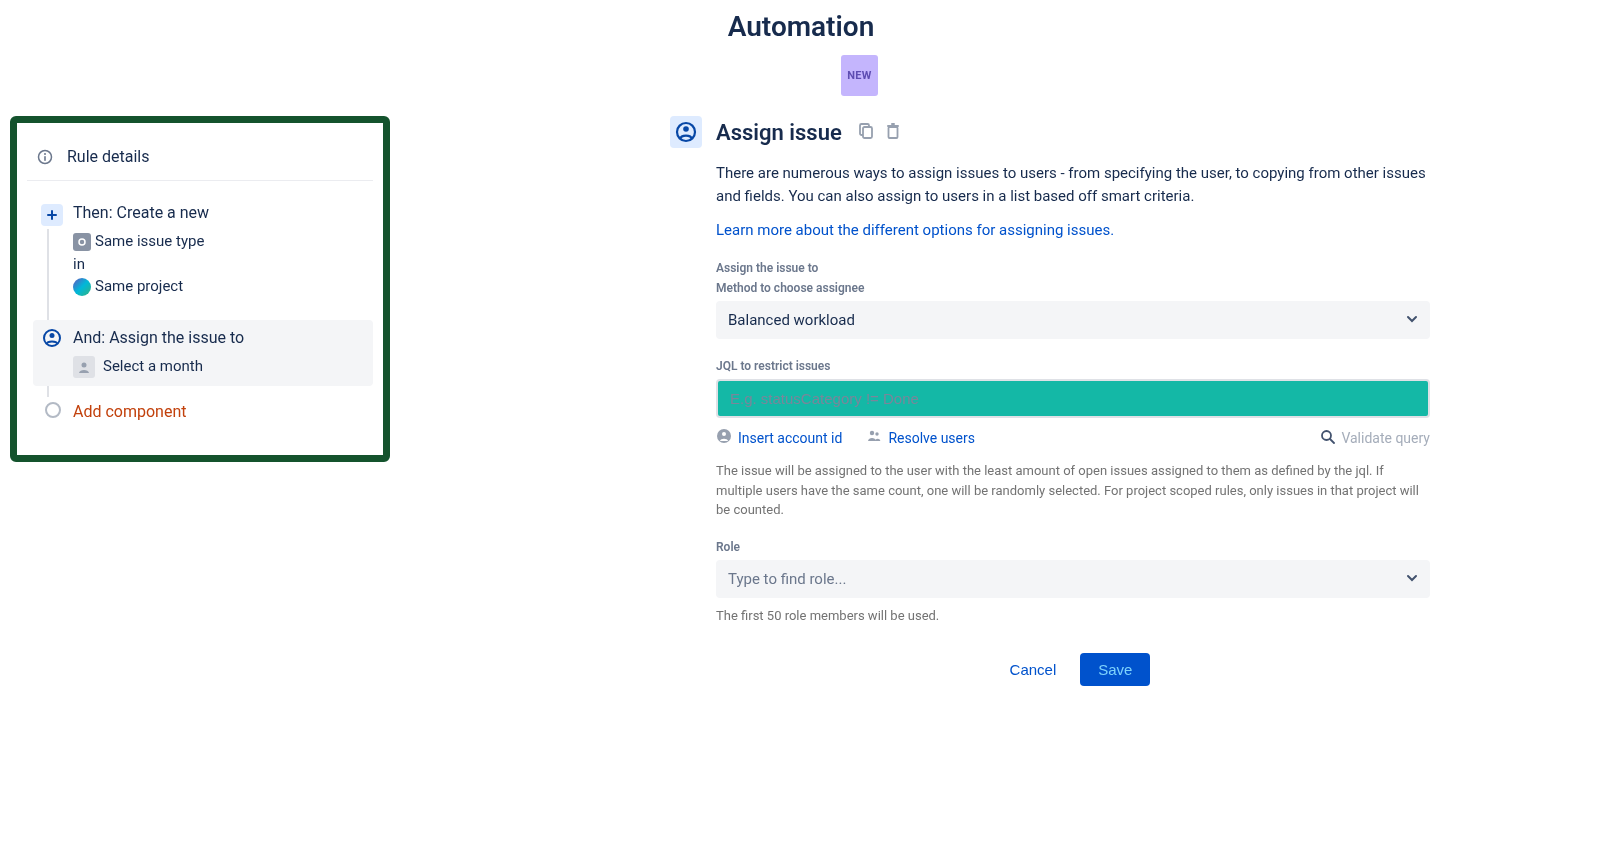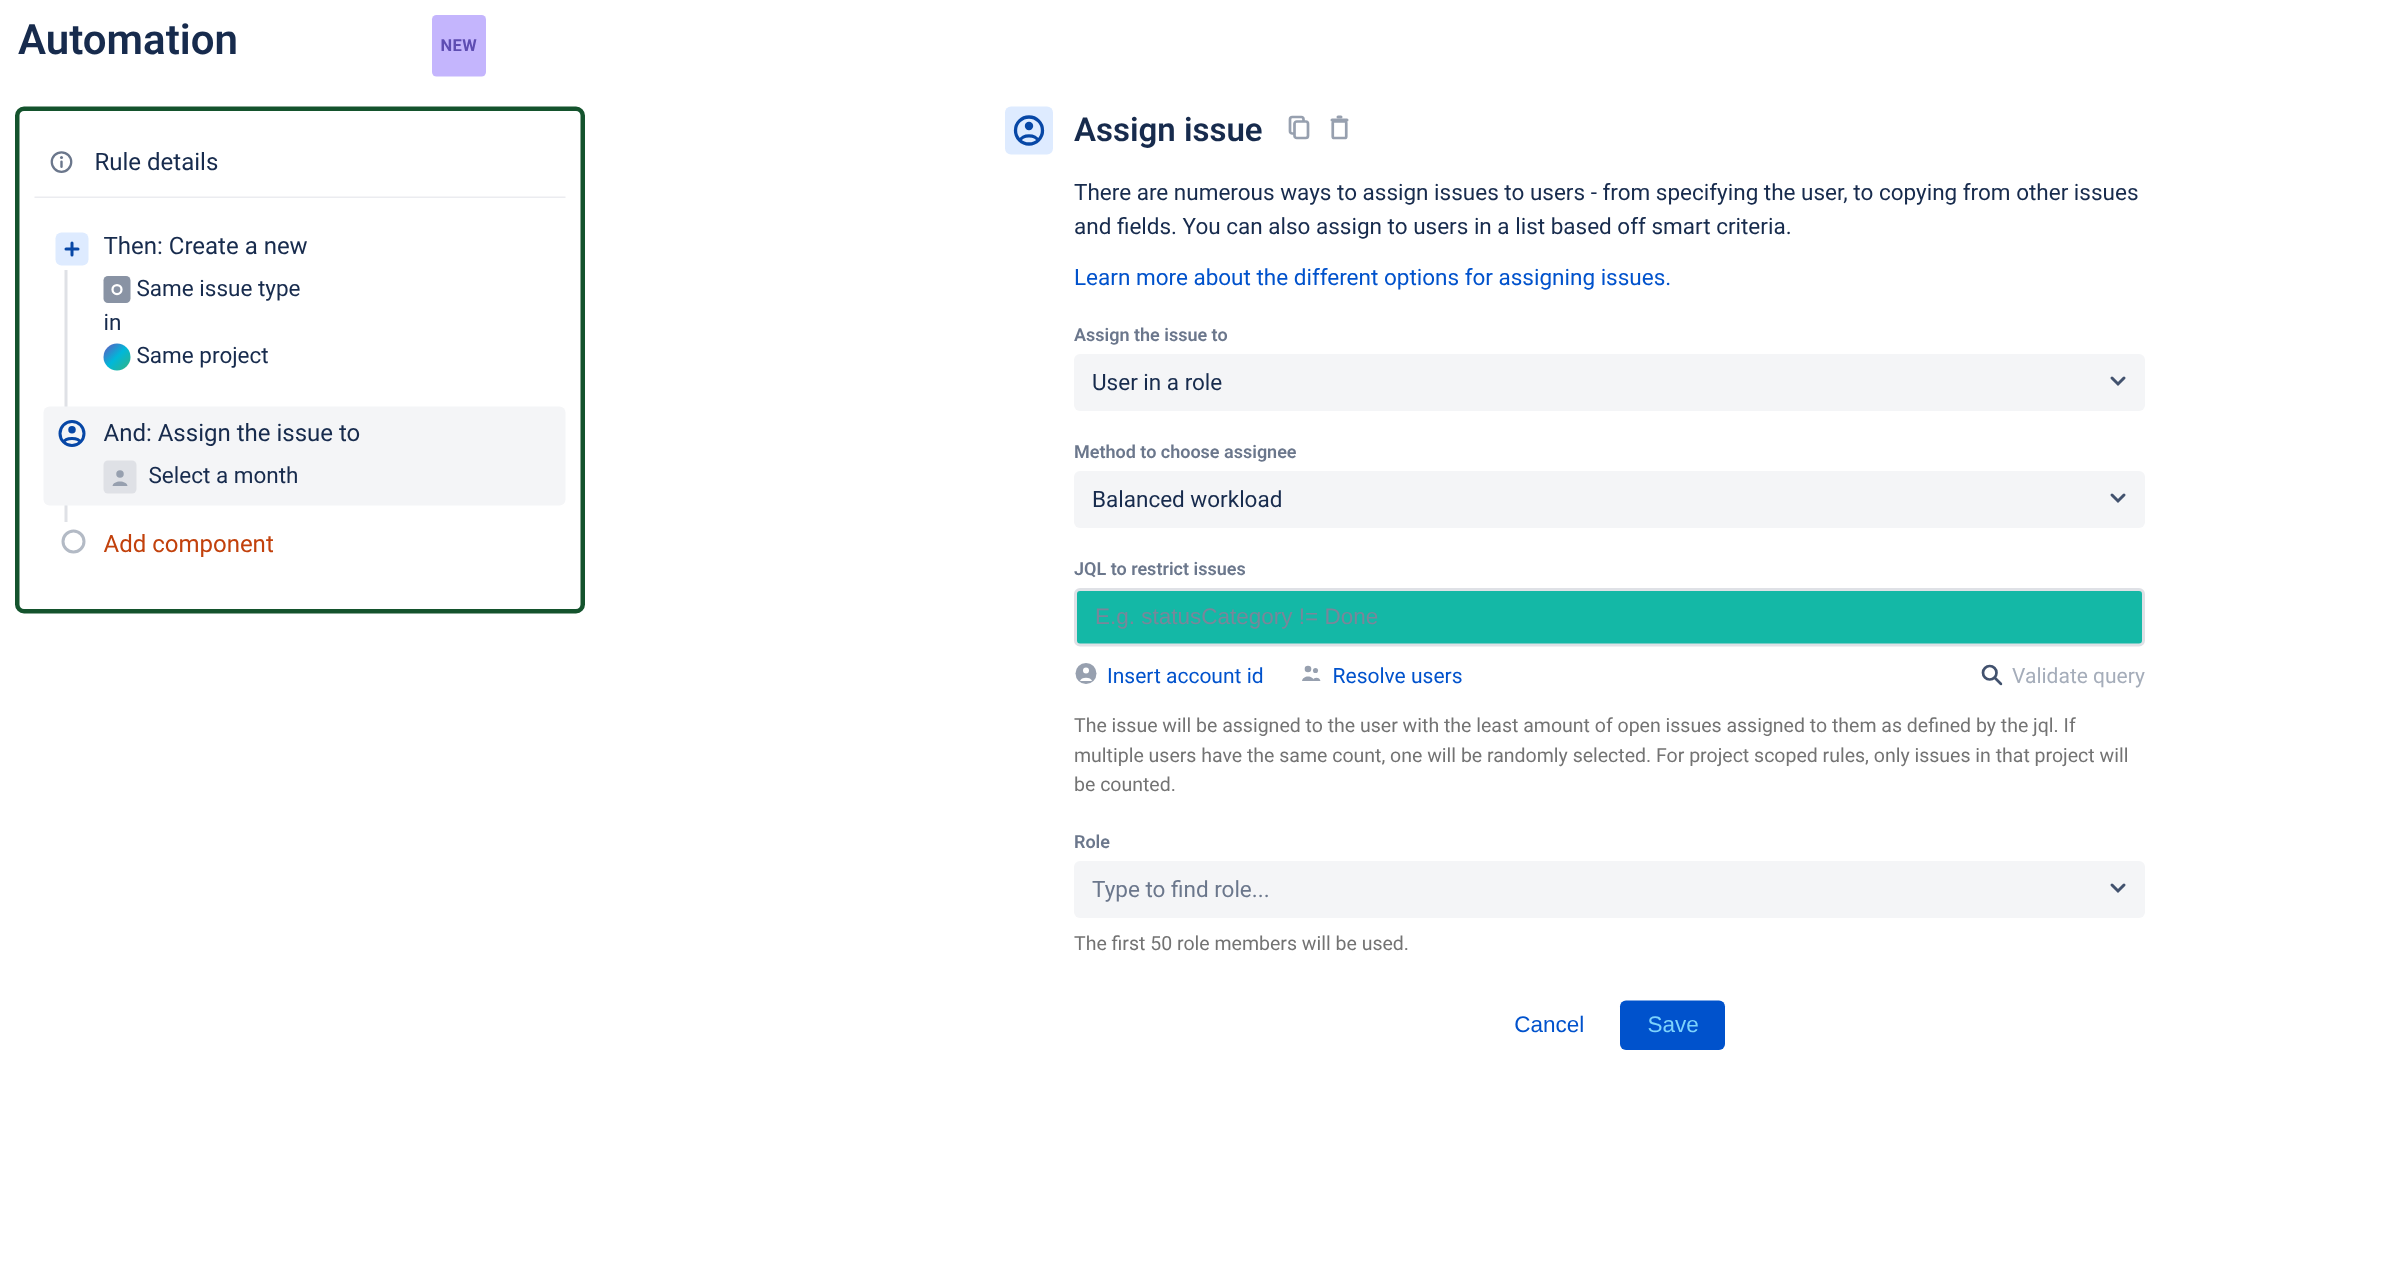--- a/index.html
+++ b/index.html
@@ -7,23 +7,25 @@
     font-family: -apple-system, BlinkMacSystemFont, "Segoe UI", Roboto, "Helvetica Neue", Arial, sans-serif;
     color: #172B4D;
     background: #fff;
     font-size: 14px;
   }
   .page {
     padding: 10px 10px 40px 10px;
   }
   .header-row {
     display: flex;
+    align-items: center;
     gap: 12px;
     margin-bottom: 20px;
     padding-left: 2px;
+    flex-direction: column;
   }
   .page-title {
     font-size: 28px;
     font-weight: 600;
     color: #172B4D;
   }
   .new-badge {
     background: #c4b5fd;
     color: #5E4DB2;
     font-size: 11px;
@@ -34,21 +36,21 @@
     margin-left: 117px;
   }
   .layout {
     display: flex;
     gap: 280px;
     align-items: flex-start;
   }
   
   .sidebar {
     width: 380px;
-    border: 3px solid #14532d;
+    border: 7px solid #14532d;
     border-radius: 6px;
     padding: 18px 10px 30px 10px;
     background: #fff;
     position: relative;
   }
   .rule-details {
     display: flex;
     align-items: center;
     gap: 14px;
     padding: 6px 10px 14px 10px;
@@ -363,28 +365,20 @@
             </svg>
           </span>
         </div>
       </div>
 
       <div class="panel-body">
         <p class="description">There are numerous ways to assign issues to users - from specifying the user, to copying from other issues and fields. You can also assign to users in a list based off smart criteria.</p>
         <a href="#" class="learn-link">Learn more about the different options for assigning issues.</a>
 
         <div class="form-label">Assign the issue to</div>
-        <div class="select-box">
-          <span>User in a role</span>
-          <span>
-            <svg width="12" height="12" viewBox="0 0 12 12">
-                <path d="M2 4 L6 8 L10 4" stroke="#42526E" stroke-width="2" fill="none" stroke-linecap="round"></path>
-              </svg>
-          </span>
-        </div>
 
         <div class="form-label">Method to choose assignee</div>
         <div class="select-box">
           <span>Balanced workload</span>
           <span>
             <svg width="12" height="12" viewBox="0 0 12 12">
                 <path d="M2 4 L6 8 L10 4" stroke="#42526E" stroke-width="2" fill="none" stroke-linecap="round"></path>
               </svg>
           </span>
         </div>

